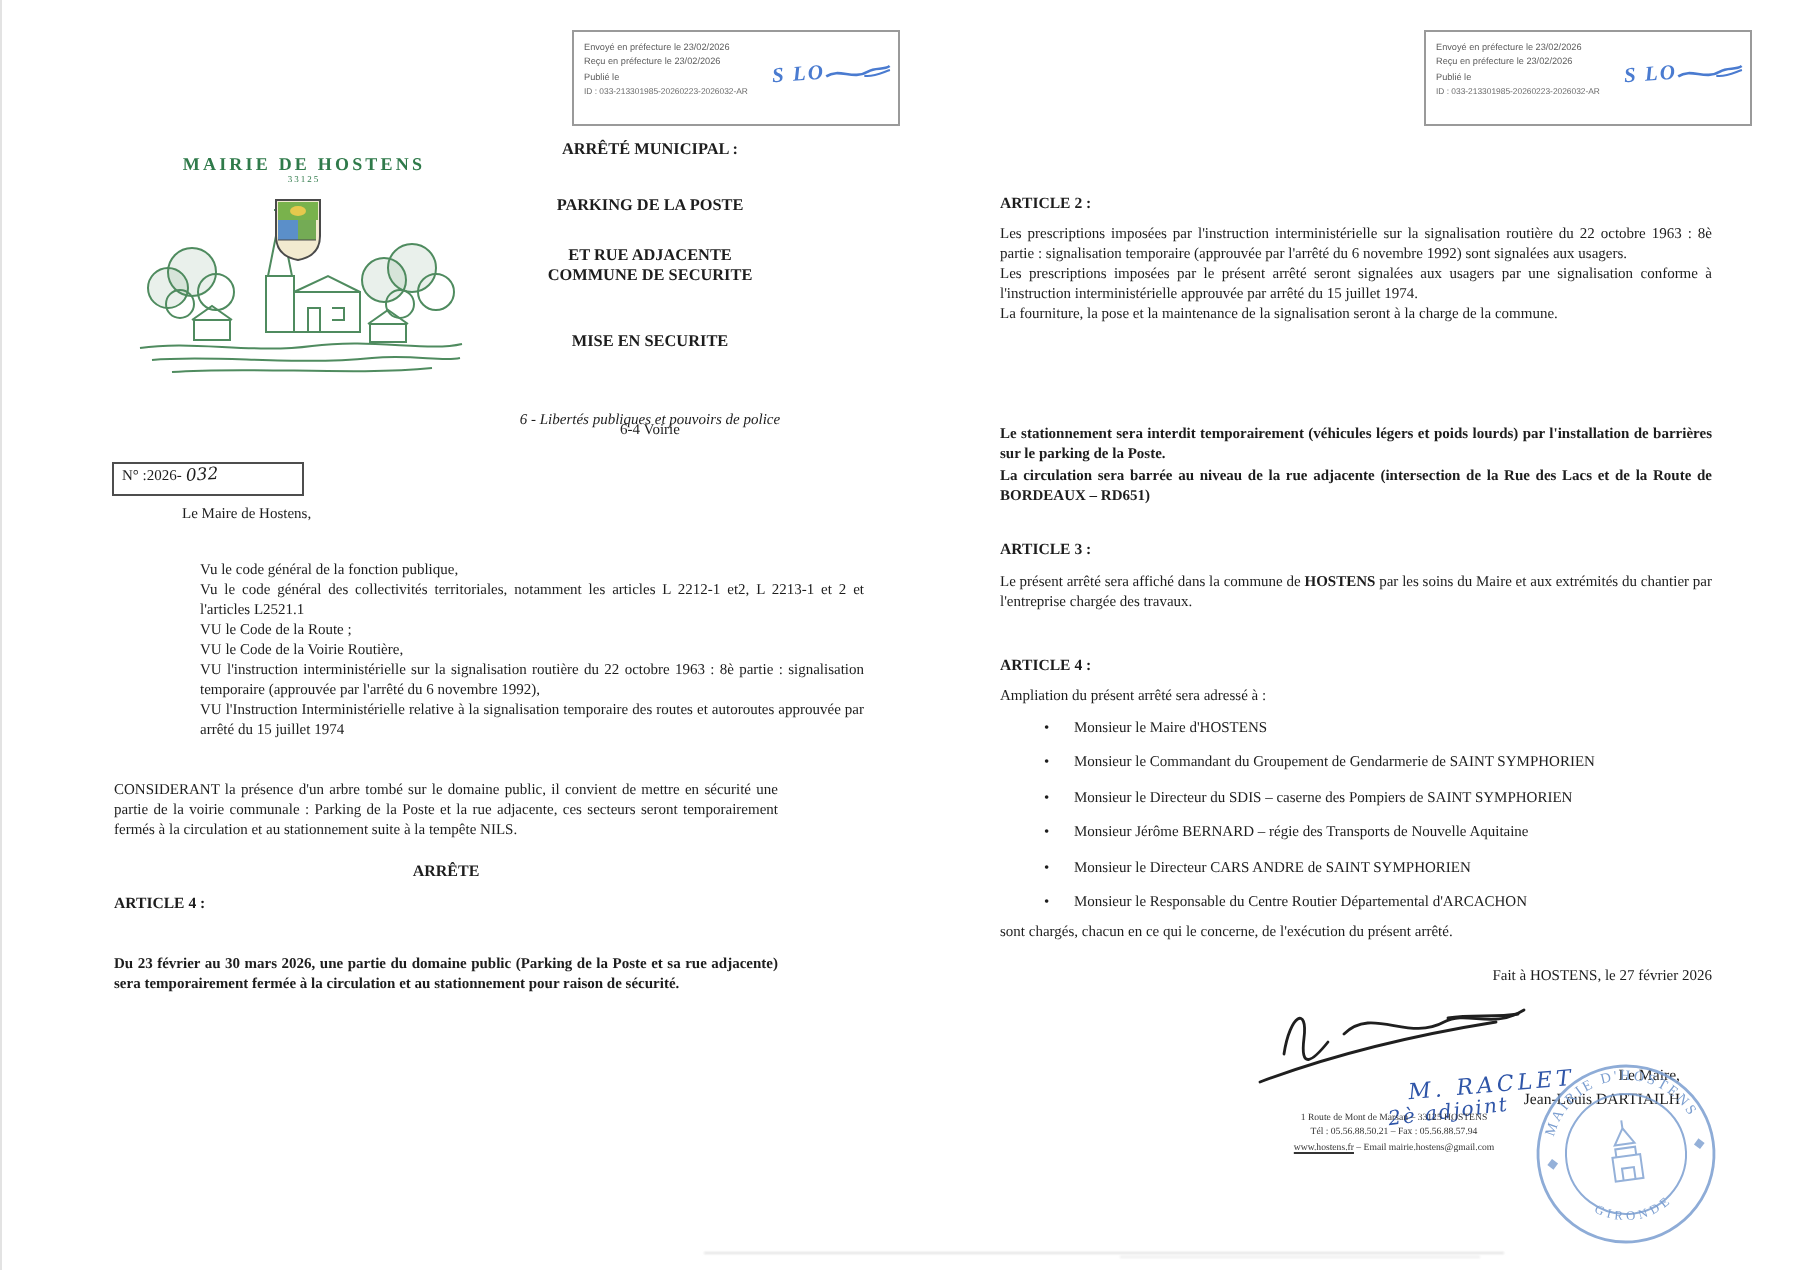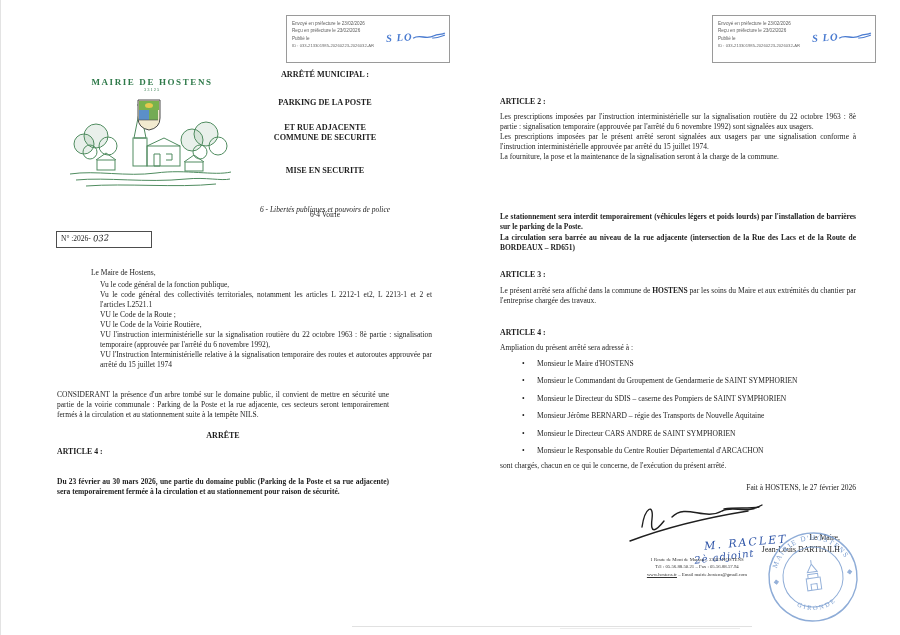--- a/index.html
+++ b/index.html
@@ -110,21 +110,21 @@
     <div class="tline" style="top:166px;">MISE EN SECURITE</div>
     <div class="tline reg" style="top:205px;font-style:italic;">6 - Libertés publiques et pouvoirs de police</div>
     <div class="tline reg" style="top:210px;">6-4 Voirie</div>
   </div>
 
   <div class="abs numbox" style="left:56px;top:231px;">
     <span>N° :2026-</span>
     <span class="hand">032</span>
   </div>
 
-  <div class="abs para" style="left:57px;top:268px;width:332px;text-align:left;padding-left:34px;">Le Maire de Hostens,</div>
+  <div class="abs para" style="left:57px;top:252px;width:332px;text-align:left;padding-left:34px;">Le Maire de Hostens,</div>
 
   <div class="abs" style="left:57px;top:280px;width:332px;margin-left:43px;">
     <div class="para">Vu le code général de la fonction publique,</div>
     <div class="para">Vu le code général des collectivités territoriales, notamment les articles L 2212-1 et2, L 2213-1 et 2 et l'articles L2521.1</div>
     <div class="para">VU le Code de la Route ;</div>
     <div class="para">VU le Code de la Voirie Routière,</div>
     <div class="para">VU l'instruction interministérielle sur la signalisation routière du 22 octobre 1963 : 8è partie : signalisation temporaire (approuvée par l'arrêté du 6 novembre 1992),</div>
     <div class="para">VU l'Instruction Interministérielle relative à la signalisation temporaire des routes et autoroutes approuvée par arrêté du 15 juillet 1974</div>
   </div>
 

